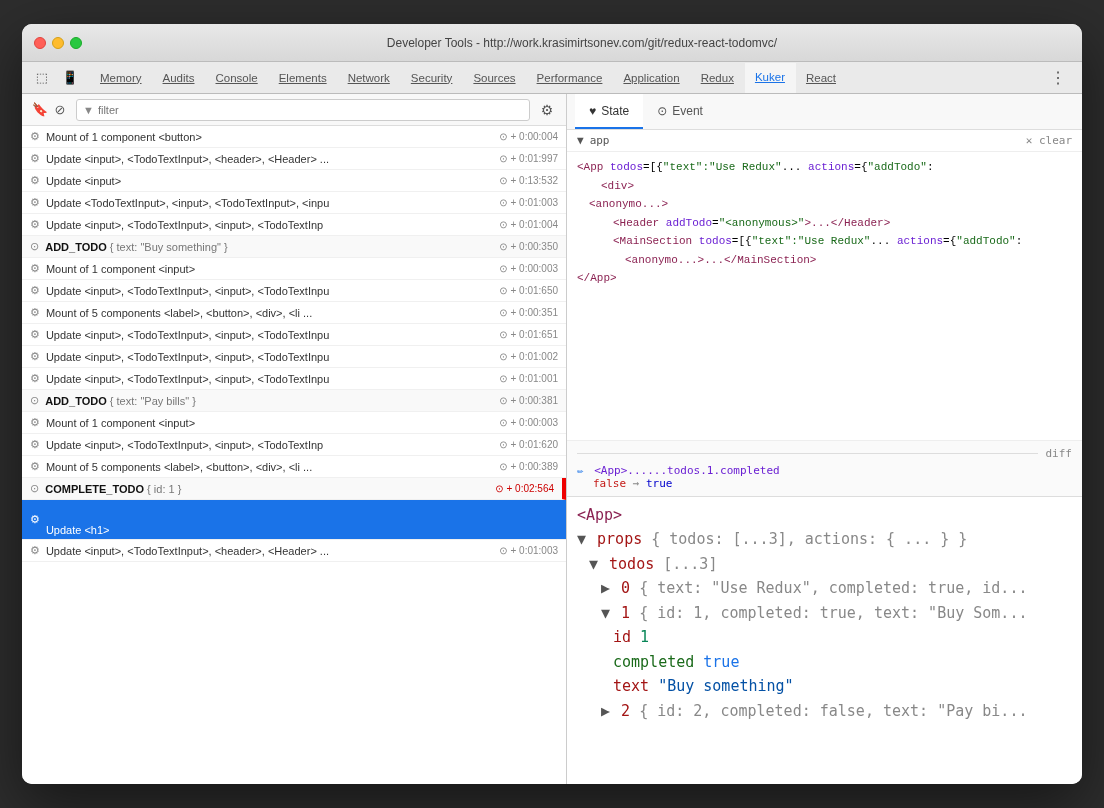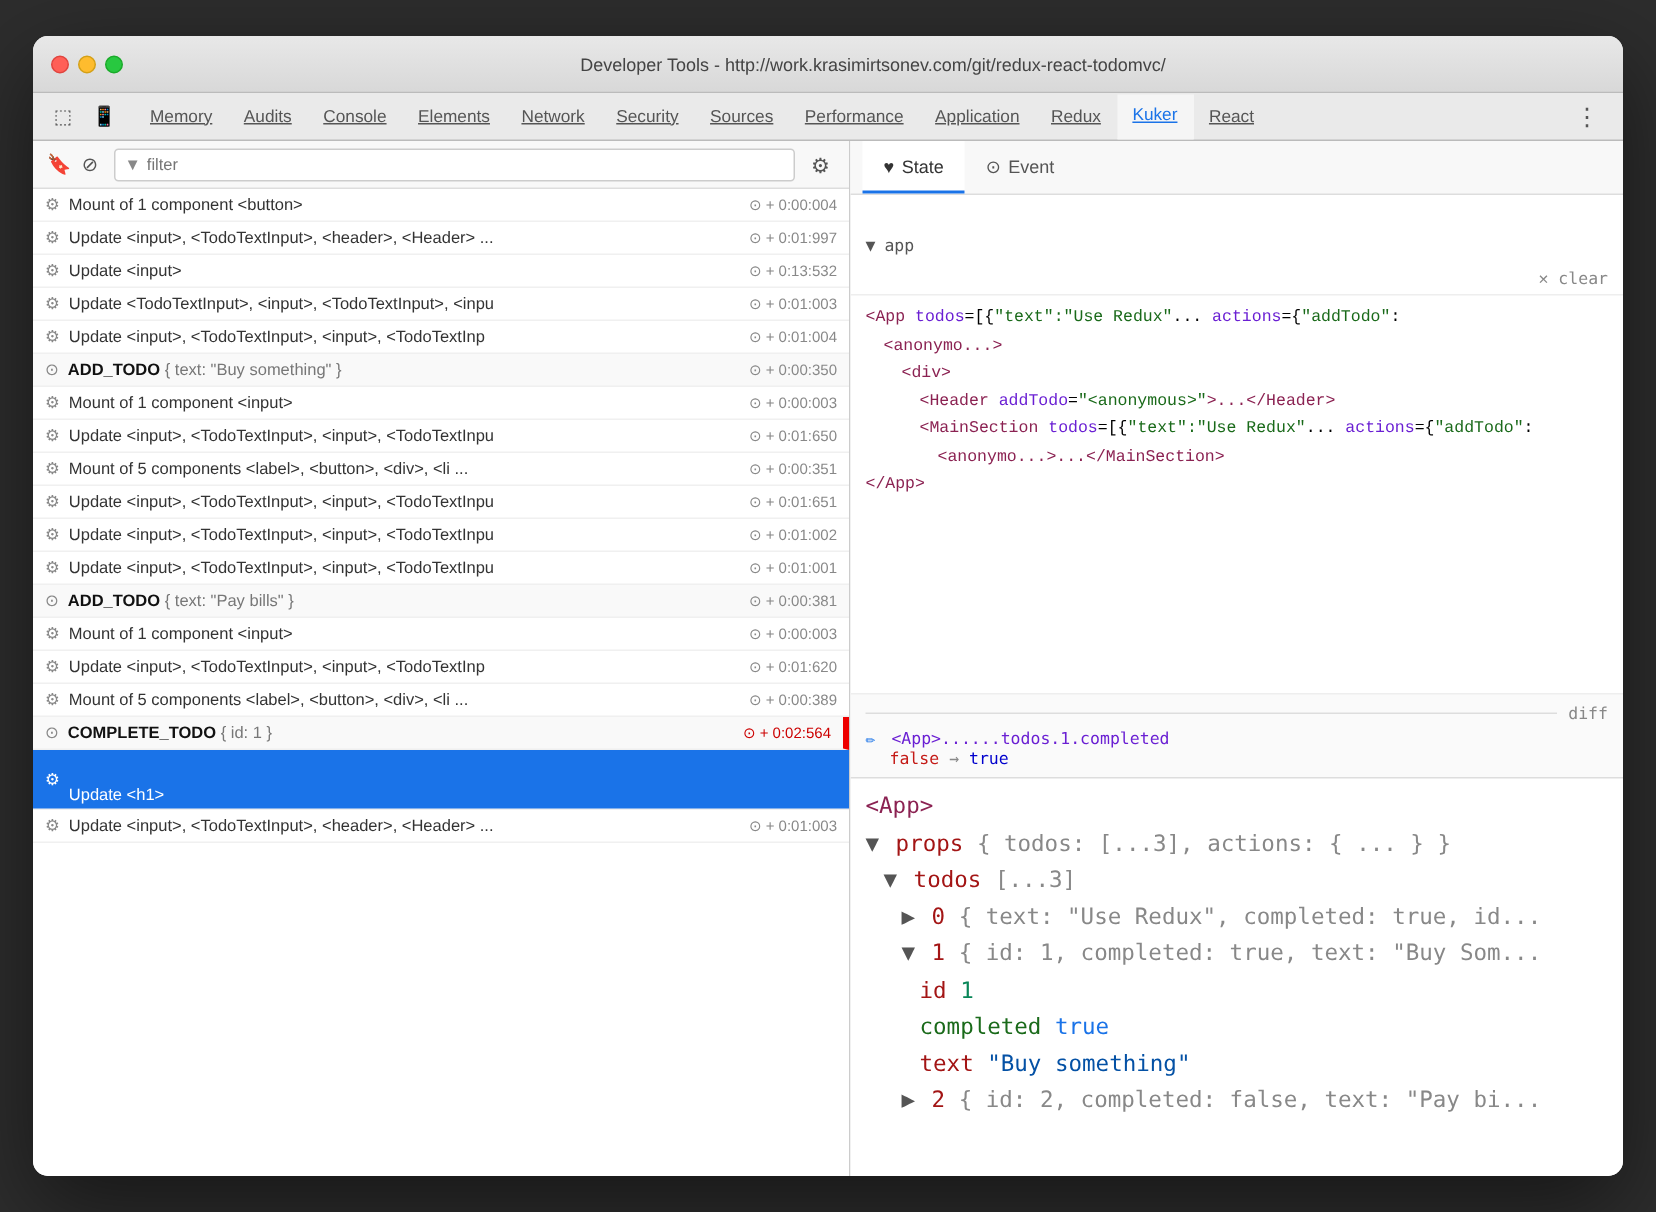--- a/index.html
+++ b/index.html
@@ -288,21 +288,20 @@
       display: flex;
       align-items: center;
       gap: 6px;
     }
     .clear-btn {
       margin-left: auto;
       color: #888;
       cursor: pointer;
       font-size: 11px;
       text-decoration: none;
-      margin-top: 45px;
     }
     .tree-line {
       padding: 1px 0;
       white-space: nowrap;
       line-height: 1.5;
     }
     .tree-line .tag { color: #8b2252; }
     .tree-line .attr-name { color: #6a1fd3; }
     .tree-line .attr-value { color: #1a6a1a; }
     .tree-indent { display: inline-block; width: 12px; }
@@ -582,24 +581,24 @@
           <span>▼</span>
           <span>app</span>
           <span class="clear-btn">✕ clear</span>
         </div>
 
         <div class="right-section">
           <div class="tree-line">
             <span class="tag">&lt;App </span><span class="attr-name">todos</span>=[{<span class="attr-value">"text":"Use Redux"</span>... <span class="attr-name">actions</span>={<span class="attr-value">"addTodo"</span>:
           </div>
           <div class="tree-line">
+            <span class="tree-indent"></span><span class="tree-indent"></span><span class="tag">&lt;div&gt;</span>
+          </div>
+          <div class="tree-line">
             <span class="tree-indent"></span><span class="tag">&lt;anonymo...&gt;</span>
-          </div>
-          <div class="tree-line">
-            <span class="tree-indent"></span><span class="tree-indent"></span><span class="tag">&lt;div&gt;</span>
           </div>
           <div class="tree-line">
             <span class="tree-indent"></span><span class="tree-indent"></span><span class="tree-indent"></span><span class="tag">&lt;Header </span><span class="attr-name">addTodo</span>=<span class="attr-value">"&lt;anonymous&gt;"</span><span class="tag">&gt;...&lt;/Header&gt;</span>
           </div>
           <div class="tree-line">
             <span class="tree-indent"></span><span class="tree-indent"></span><span class="tree-indent"></span><span class="tag">&lt;MainSection </span><span class="attr-name">todos</span>=[{<span class="attr-value">"text":"Use Redux"</span>... <span class="attr-name">actions</span>={<span class="attr-value">"addTodo"</span>:
           </div>
           <div class="tree-line">
             <span class="tree-indent"></span><span class="tree-indent"></span><span class="tree-indent"></span><span class="tree-indent"></span><span class="tag">&lt;anonymo...&gt;...&lt;/MainSection&gt;</span>
           </div>

